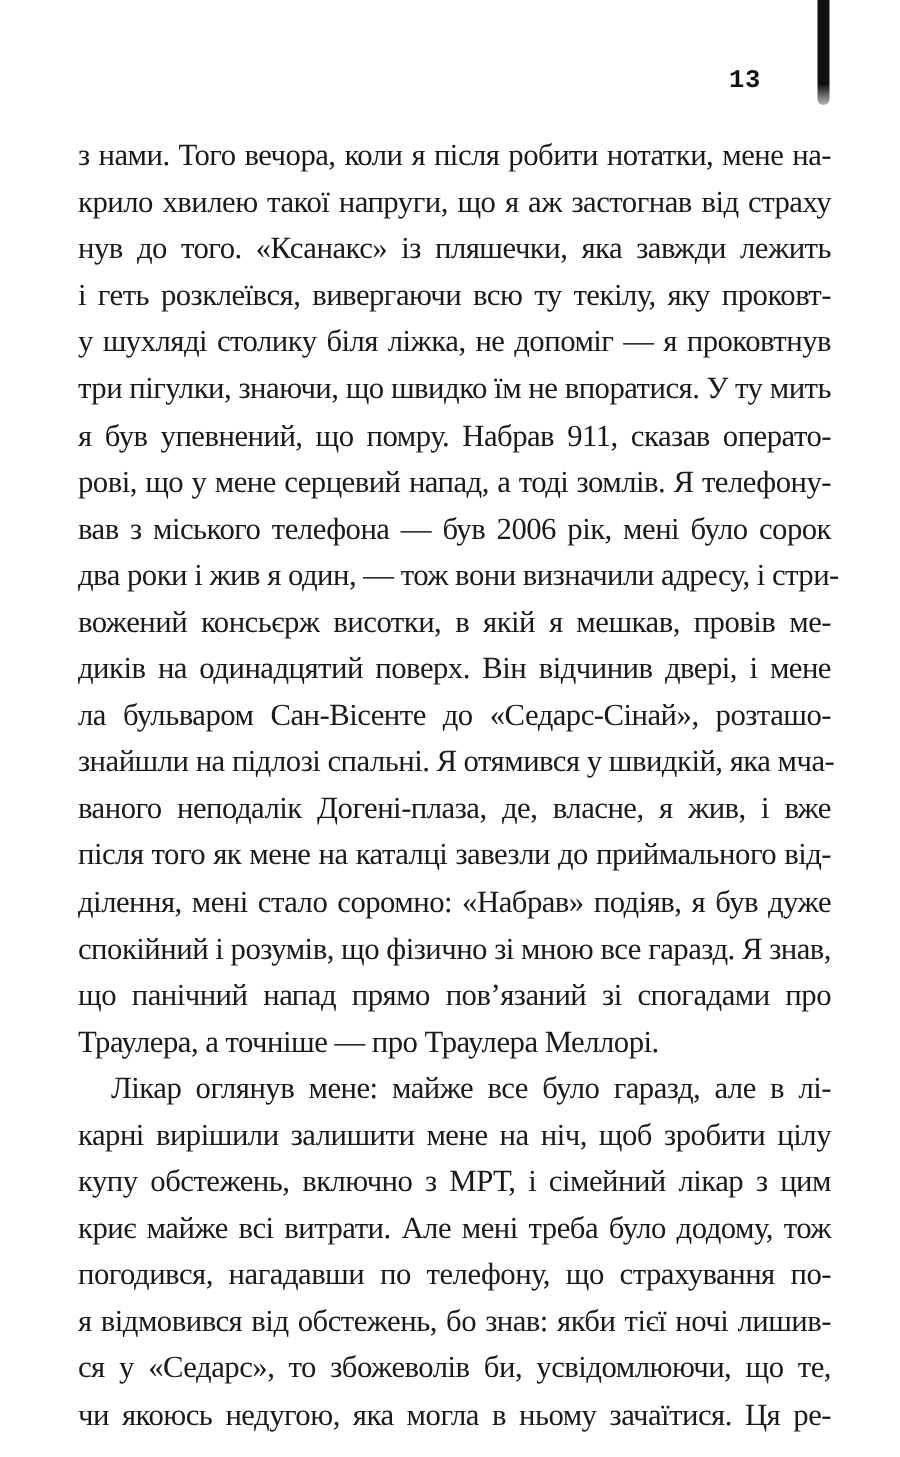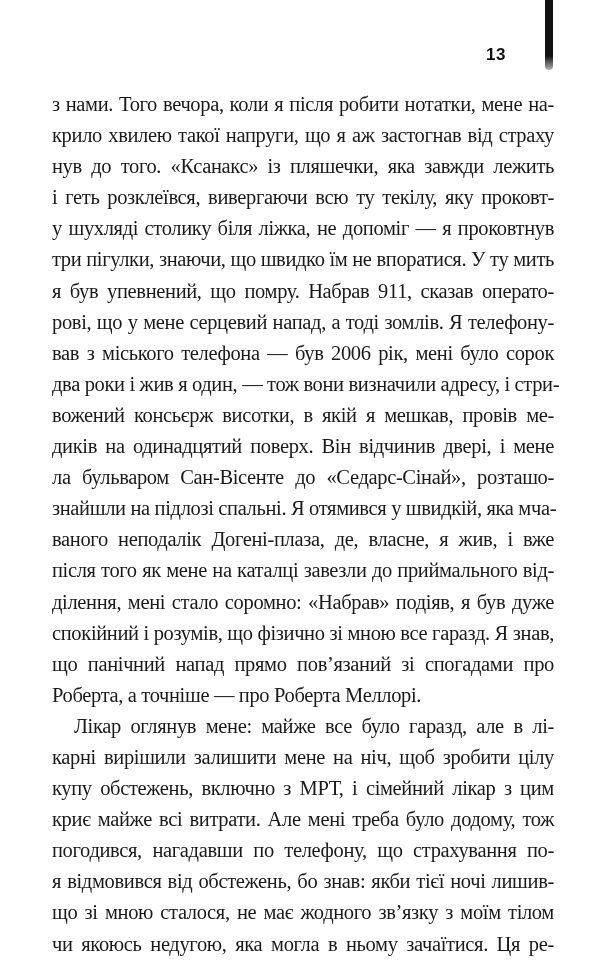--- a/index.html
+++ b/index.html
@@ -21,21 +21,21 @@
       top: 0;
       width: 8px;
       height: 70px;
       background: linear-gradient(to bottom, #111 0%, #111 80%, rgba(17,17,17,0.3) 100%);
       border-radius: 0 0 4px 4px;
     }
     .page-number {
       position: absolute;
       left: 486px;
       top: 45px;
-      font-family: Liberation Sans, sans-serif;
+      font-family: Liberation Mono, monospace;
       font-weight: bold;
       font-size: 17px;
       color: #111;
       letter-spacing: 0.5px;
     }
     .text-block {
       position: absolute;
       left: 52px;
       top: 89px;
       width: 502px;
@@ -79,27 +79,27 @@
     <span class="line">два роки і жив я один, — тож вони визначили адресу, і стри-</span>
     <span class="line">вожений консьєрж висотки, в якій я мешкав, провів ме-</span>
     <span class="line">диків на одинадцятий поверх. Він відчинив двері, і мене</span>
     <span class="line">ла бульваром Сан-Вісенте до «Седарс-Сінай», розташо-</span>
     <span class="line">знайшли на підлозі спальні. Я отямився у швидкій, яка мча-</span>
     <span class="line">ваного неподалік Догені-плаза, де, власне, я жив, і вже</span>
     <span class="line">після того як мене на каталці завезли до приймального від-</span>
     <span class="line">ділення, мені стало соромно: «Набрав» подіяв, я був дуже</span>
     <span class="line">спокійний і розумів, що фізично зі мною все гаразд. Я знав,</span>
     <span class="line">що панічний напад прямо пов’язаний зі спогадами про</span>
-    <span class="line last">Роберта, а точніше — про Роберта Меллорі.</span>
+    <span class="line last">Траулера, а точніше — про Траулера Меллорі.</span>
   </div>
 
   <div>
     <span class="line indent">Лікар оглянув мене: майже все було гаразд, але в лі-</span>
     <span class="line">карні вирішили залишити мене на ніч, щоб зробити цілу</span>
     <span class="line">купу обстежень, включно з МРТ, і сімейний лікар з цим</span>
     <span class="line">криє майже всі витрати. Але мені треба було додому, тож</span>
     <span class="line">погодився, нагадавши по телефону, що страхування по-</span>
     <span class="line">я відмовився від обстежень, бо знав: якби тієї ночі лишив-</span>
-    <span class="line">що зі мною сталося, не має жодного зв’язку з моїм тілом</span>
+    <span class="line">ся у «Седарс», то збожеволів би, усвідомлюючи, що те,</span>
     <span class="line">чи якоюсь недугою, яка могла в ньому зачаїтися. Ця ре-</span>
 
   </div>
 </div>
 
 </body></html>

